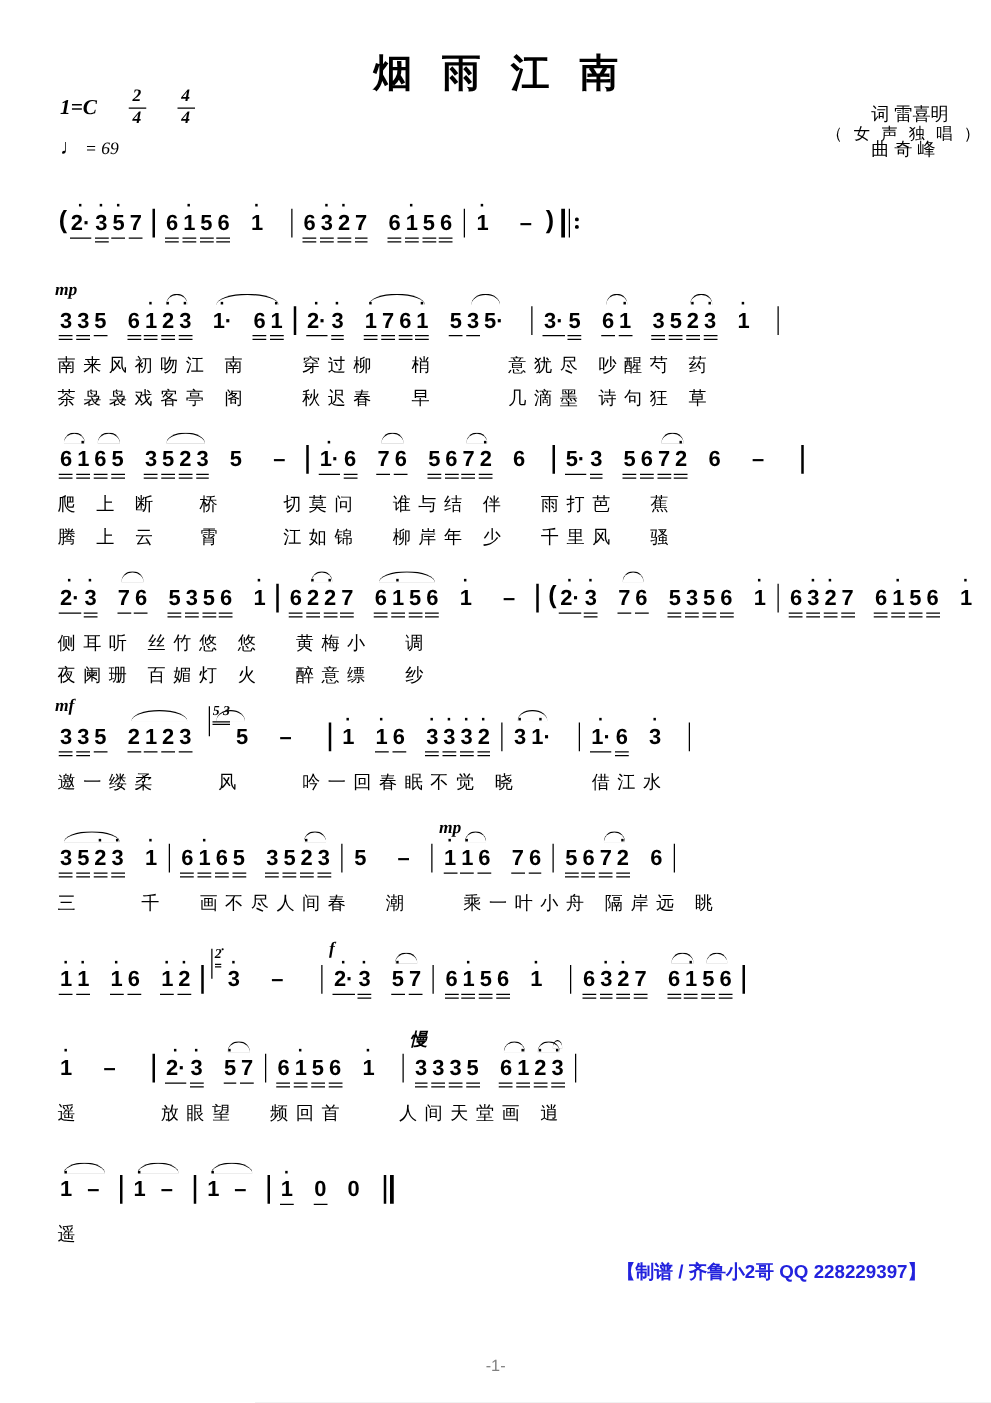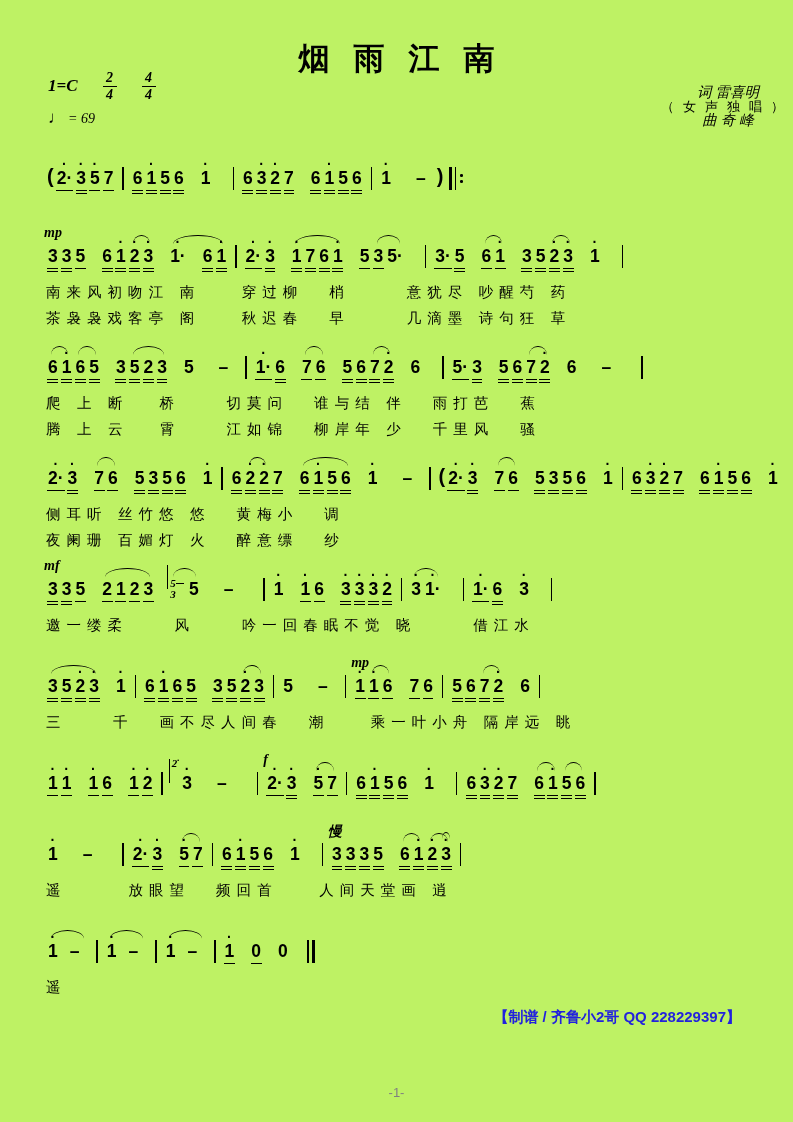--- a/index.html
+++ b/index.html
@@ -1,31 +1,31 @@
 <!DOCTYPE html>
 <html><head>
 <meta charset="utf-8">
 <style>
   html,body{margin:0;padding:0;background:#e8e8e8;}
-  .page{position:relative;width:793px;height:1122px;background:#bef264;margin:0 auto;overflow:hidden;
+  .page{position:relative;width:793px;height:1122px;background:#ffffff;margin:0 auto;overflow:hidden;
         font-family:"Liberation Sans",sans-serif;color:#000;}
   
   .header{position:absolute;top:0;left:0;right:0;height:158px;}
   .title{position:absolute;top:38px;left:0;right:0;margin:0;text-align:center;
          font-size:31px;font-weight:bold;letter-spacing:24px;text-indent:24px;}
   .subtitle{position:absolute;top:98px;left:0;right:0;text-align:right;
             font-size:13px;letter-spacing:9px;text-indent:9px;}
   .keyblock{position:absolute;left:48px;top:72px;display:flex;align-items:center;gap:25px;}
   .key{font:italic bold 17px "Liberation Serif",serif;}
   .ts{display:inline-flex;flex-direction:column;align-items:center;
       font:italic bold 14px "Liberation Serif",serif;line-height:12px;}
   .ts i{display:block;width:14px;height:1.5px;background:#000;margin:1.5px 0;}
   .tempo{position:absolute;left:48px;top:108px;font:italic 14px "Liberation Serif",serif;}
   .tempo .qn{font-style:normal;font-size:17px;margin-right:3px;}
-  .credits{position:absolute;right:34px;top:78px;text-align:center;font-size:14.5px;line-height:28px;font-style:italic;}
+  .credits{position:absolute;right:34px;top:78px;text-align:left;font-size:14.5px;line-height:28px;}
   
   .music{position:absolute;top:160px;left:46px;right:38px;}
   .system{margin-bottom:24px;}
   .system[data-lyrics="0"]{margin-bottom:40px;}
   .system[data-lyrics="1"]{margin-bottom:33px;}
   .system[data-lyrics="2"]{margin-bottom:21px;}
   .sysrow{display:flex;align-items:flex-start;flex-wrap:nowrap;}
   .note{display:inline-flex;flex-direction:column;align-items:center;margin:0 2px;position:relative;}
   .note .hi{height:9px;line-height:9px;font-size:14px;font-weight:bold;}
   .note .dgt{height:19px;line-height:19px;font-size:17.5px;font-weight:bold;}
@@ -35,21 +35,21 @@
   .note.fer::before{content:"";position:absolute;top:-4px;left:1px;right:1px;height:6px;
         border-top:1.4px solid #000;border-radius:50% 50% 0 0/100% 100% 0 0;}
   .gap{display:inline-block;width:13px;flex:0 0 auto;}
   .bar{width:1.4px;background:#000;height:23px;margin:7px 7px 0 7px;flex:0 0 auto;}
   .par{font-size:20px;font-weight:bold;padding-top:5px;margin:0 1px;}
   .arc{display:inline-flex;position:relative;}
   .arc::before{content:"";position:absolute;left:5px;right:5px;top:-3px;height:8px;
         border-top:1.5px solid #000;border-radius:50% 50% 0 0/100% 100% 0 0;}
   .dyn{position:relative;width:0;overflow:visible;flex:0 0 auto;}
   .dyn i{position:absolute;left:-2px;top:-13px;font:italic bold 14px "Liberation Serif",serif;white-space:nowrap;}
-  .grace{display:inline-flex;flex-direction:row;align-items:center;margin:0 3px 0 2px;
+  .grace{display:inline-flex;flex-direction:column;align-items:center;margin:0 3px 0 2px;
          transform:translateY(-7px);position:relative;}
   .grace .gd{display:flex;gap:3px;font:italic bold 11px "Liberation Serif",serif;height:11px;line-height:11px;}
   .grace .gu{width:100%;height:1px;background:#000;margin-top:1.5px;}
   .grace::after{content:"";position:absolute;left:-3px;top:1px;height:24px;border-left:1px solid #000;}
   .rpt{display:inline-flex;align-items:center;margin:7px 3px 0 3px;flex:0 0 auto;}
   .rpt .b1{width:1.4px;height:23px;background:#000;margin:0 1.6px;}
   .rpt .b2{width:3px;height:23px;background:#000;margin:0 1.6px;}
   .rdots{display:flex;flex-direction:column;justify-content:center;gap:3px;height:23px;margin:0 2px;}
   .rdots b{width:2.6px;height:2.6px;background:#000;border-radius:50%;}
   .lyric{font-size:14.5px;margin-top:7px;white-space:pre;letter-spacing:1px;}

